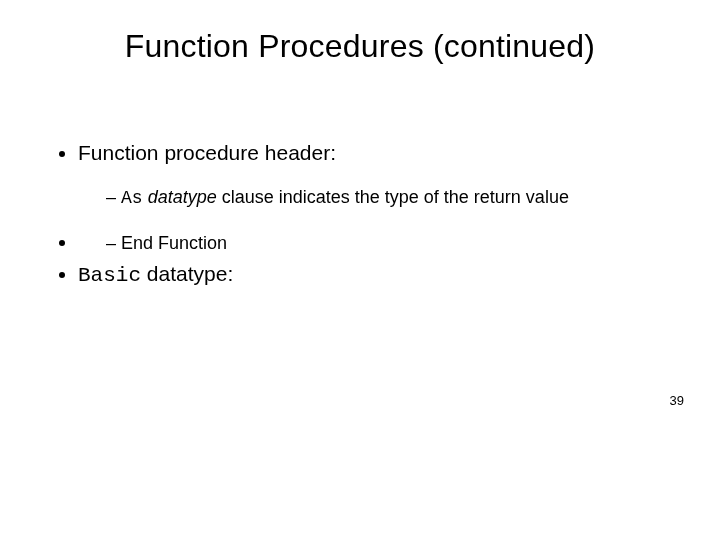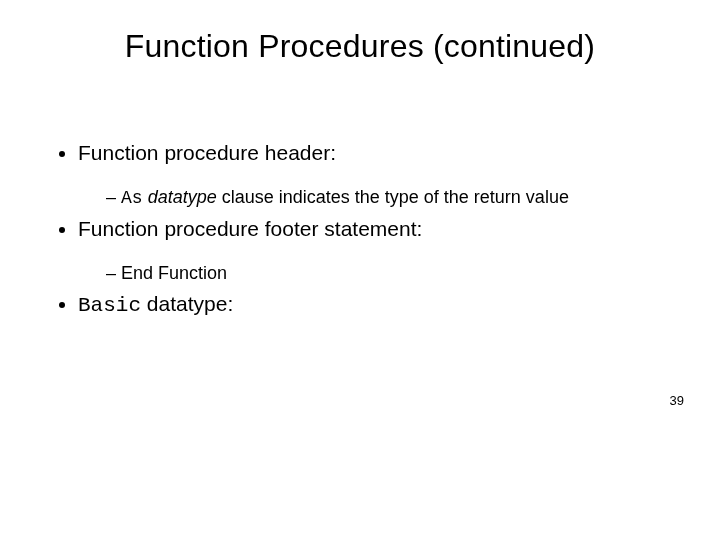--- a/index.html
+++ b/index.html
@@ -83,21 +83,20 @@
     <ul class="top">
 
       <li>
         <span>Function procedure header:</span>
         <ul class="sub">
           <li><span class="mono">As</span><span class="italic"> datatype</span><span> clause indicates the type of the return value</span></li>
         </ul>
       </li>
 
       <li>
-        <span>Function procedure footer statement:</span>
         <ul class="sub">
           <li>End Function</li>
         </ul>
       </li>
 
       <li>
         <span class="mono">Basic</span><span> datatype:</span>
       </li>
 
     </ul>

